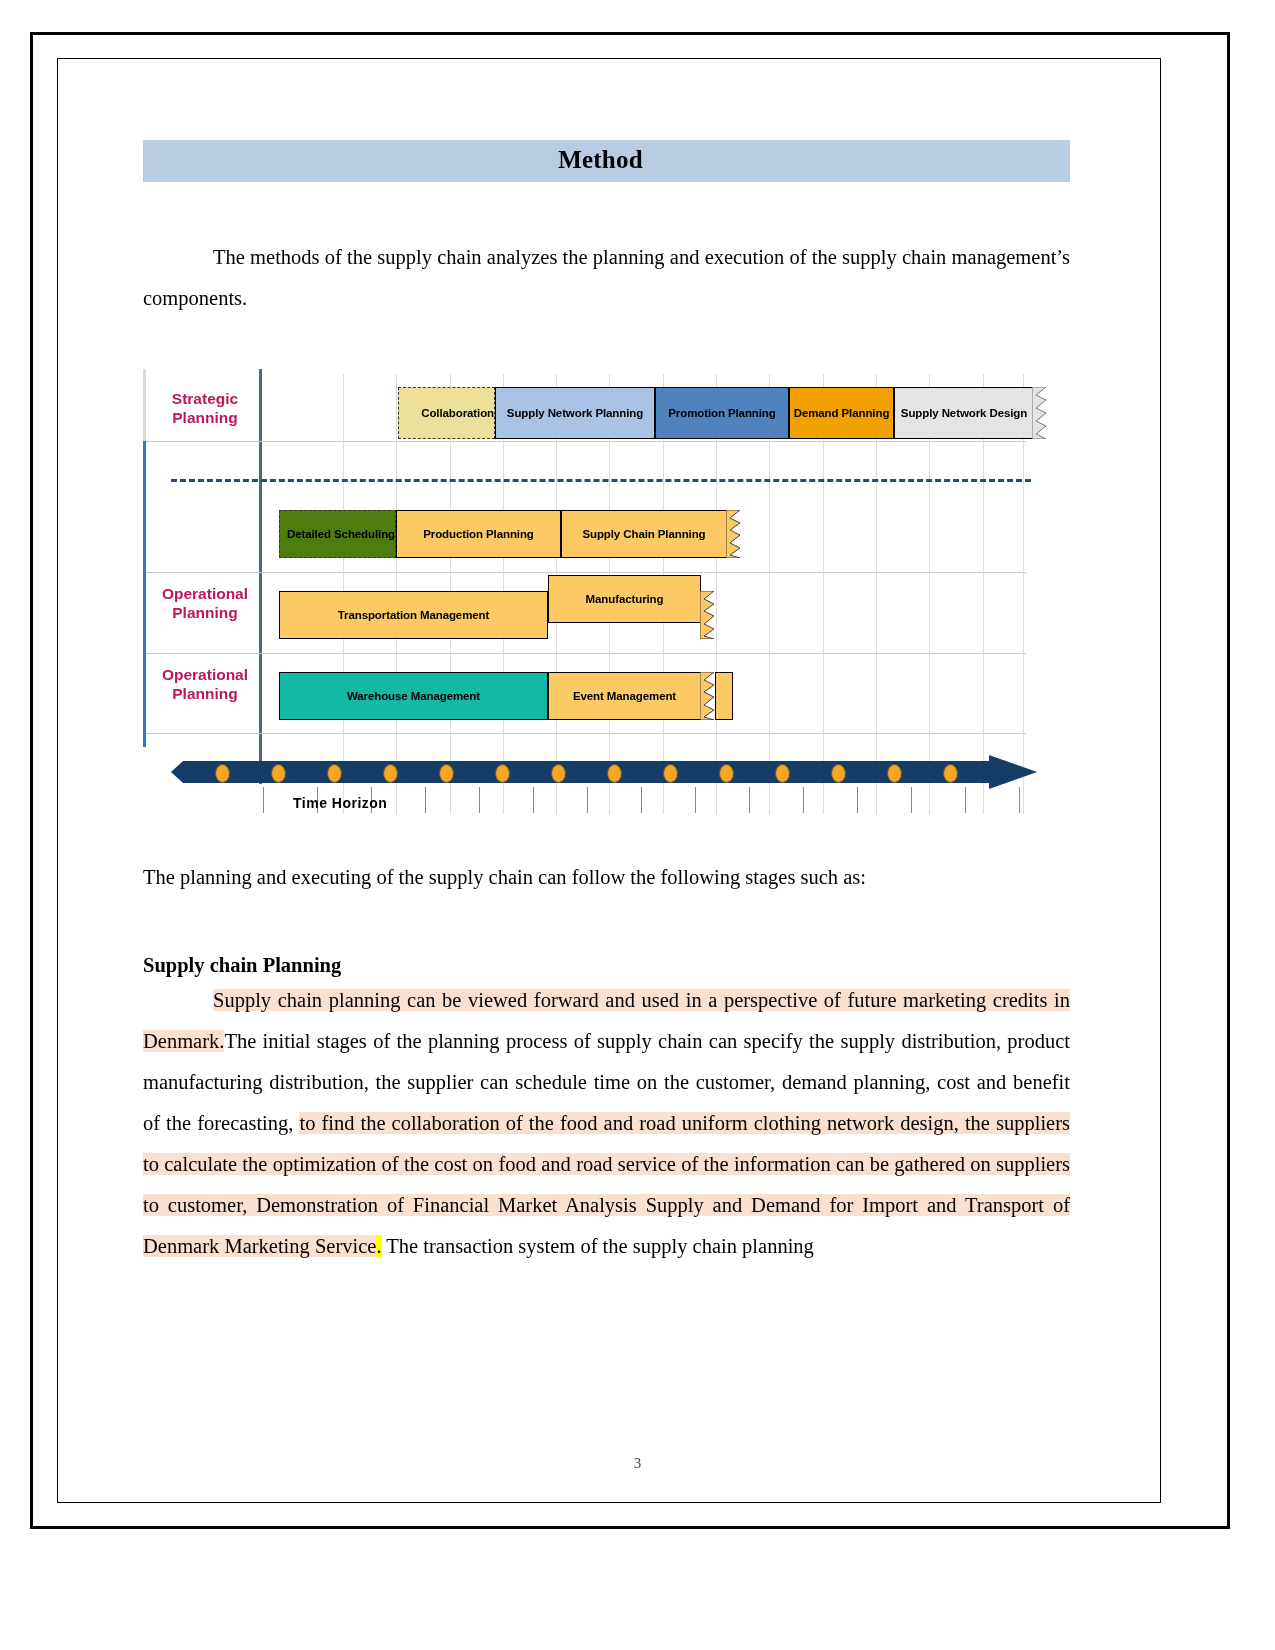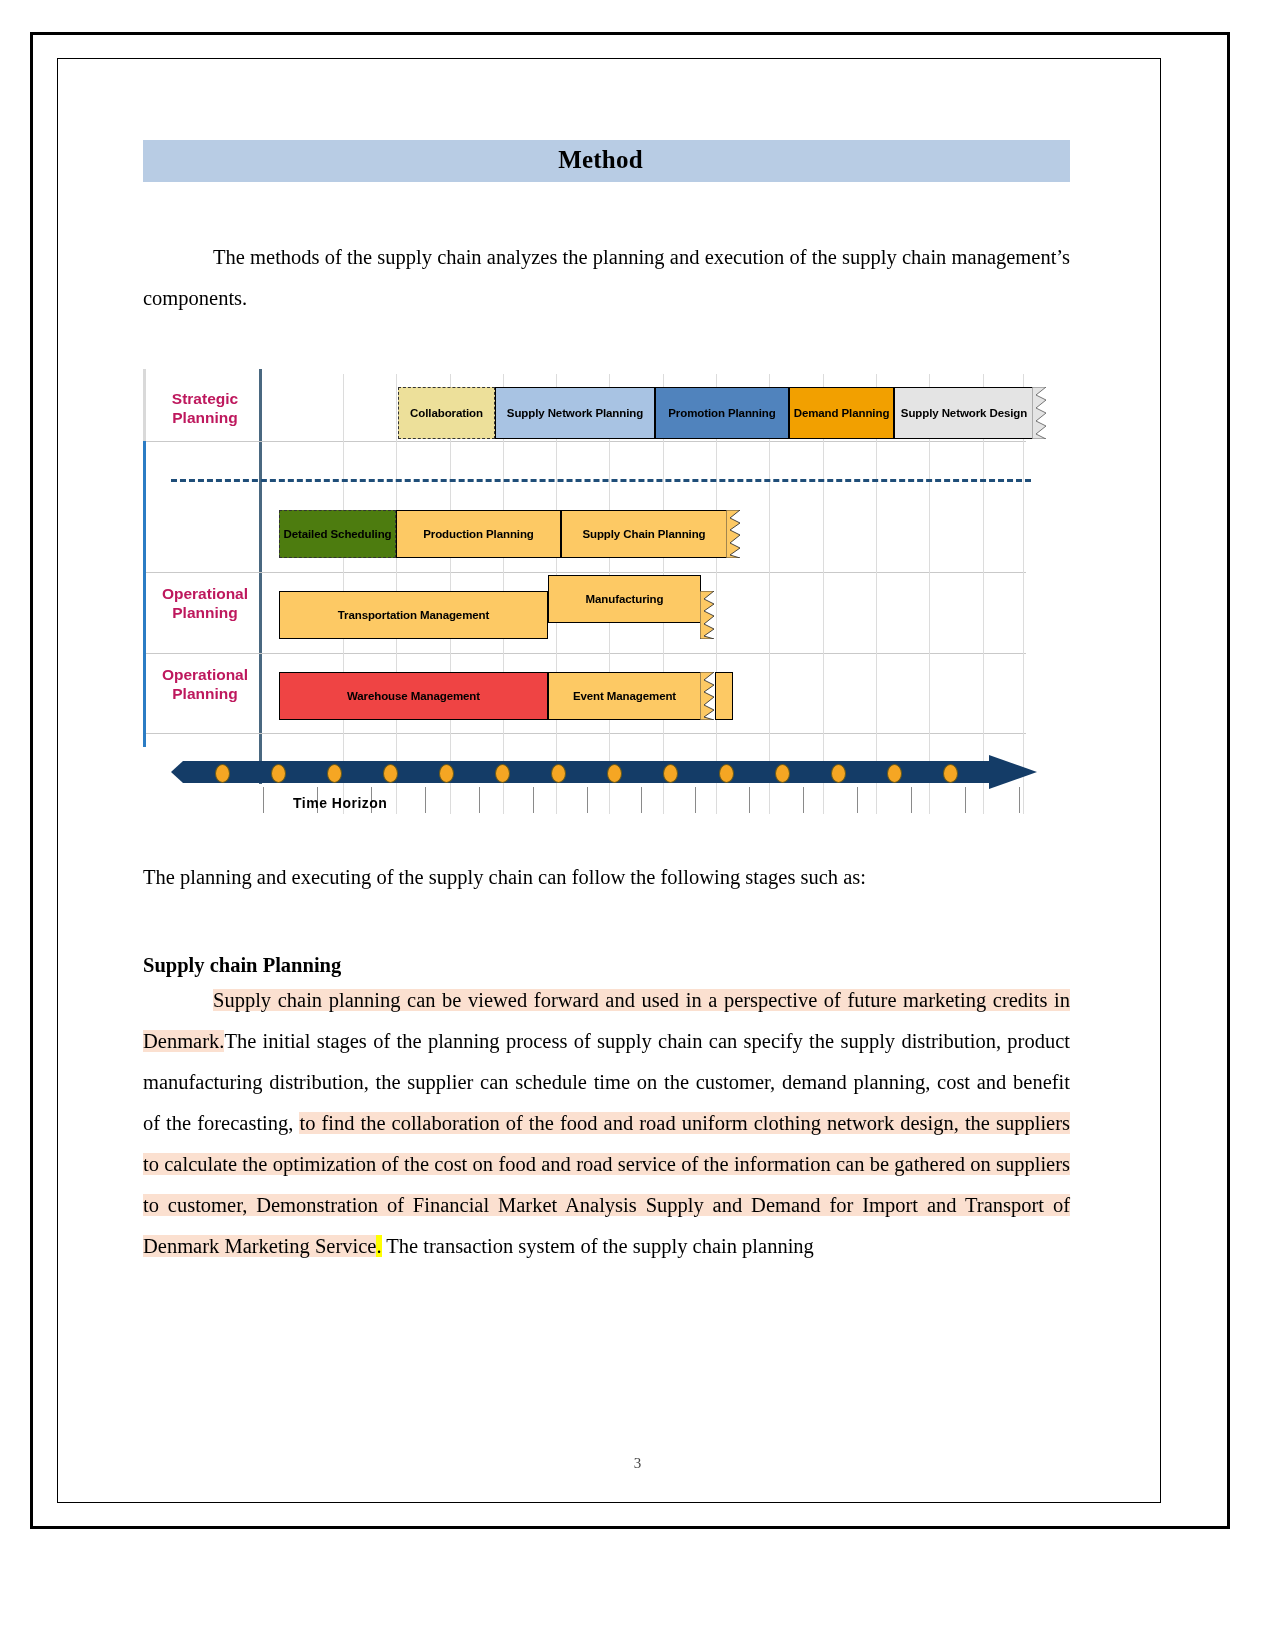--- a/index.html
+++ b/index.html
@@ -161,21 +161,21 @@
     display: flex;
     align-items: center;
     justify-content: center;
     font-size: 11.5px;
     font-weight: bold;
     color: #000;
     white-space: nowrap;
     letter-spacing: -0.1px;
   }
   .bar.solid  { border: 1.1px solid #000; }
-  .bar.dashed { border: 1.4px dashed #333; }
+  .bar.dashed { border: 1.4px dashed #333; justify-content: flex-end; }
 
   .zig {
     position: absolute;
     width: 14px;
     top: 0;
     bottom: 0;
   }
 
   
   .th-wrap { position: absolute; left: 40px; top: 388px; width: 860px; height: 30px; }
@@ -318,21 +318,21 @@
       <div class="bar solid" style="top:222px;height:48px;left:136px;width:269px;background:#fdc964">
         <span>Transportation Management</span>
       </div>
       <div class="bar solid" style="top:206px;height:48px;left:405px;width:153px;background:#fdc964">
         <span>Manufacturing</span>
       </div>
       <svg class="zig" style="left:557px;top:222px;height:48px" viewBox="0 0 14 48" preserveAspectRatio="none">
         <polygon points="0,0 14,0 4,8 14,13 4,20 14,25 4,33 14,38 4,45 14,48 0,48" fill="#fdc964" stroke="#333" stroke-width=".9"></polygon>
       </svg>
 
-      <div class="bar solid" style="top:303px;height:48px;left:136px;width:269px;background:#ef4444">
+      <div class="bar solid" style="top:303px;height:48px;left:136px;width:269px;background:#14b8a6">
         <span>Warehouse Management</span>
       </div>
       <div class="bar solid" style="top:303px;height:48px;left:405px;width:153px;background:#fdc964">
         <span>Event  Management</span>
       </div>
       <svg class="zig" style="left:557px;top:303px;height:48px" viewBox="0 0 14 48" preserveAspectRatio="none">
         <polygon points="0,0 14,0 4,8 14,13 4,20 14,25 4,33 14,38 4,45 14,48 0,48" fill="#fdc964" stroke="#333" stroke-width=".9"></polygon>
       </svg>
       <div class="bar solid" style="top:303px;height:48px;left:572px;width:18px;background:#fdc964">
         <span></span>

